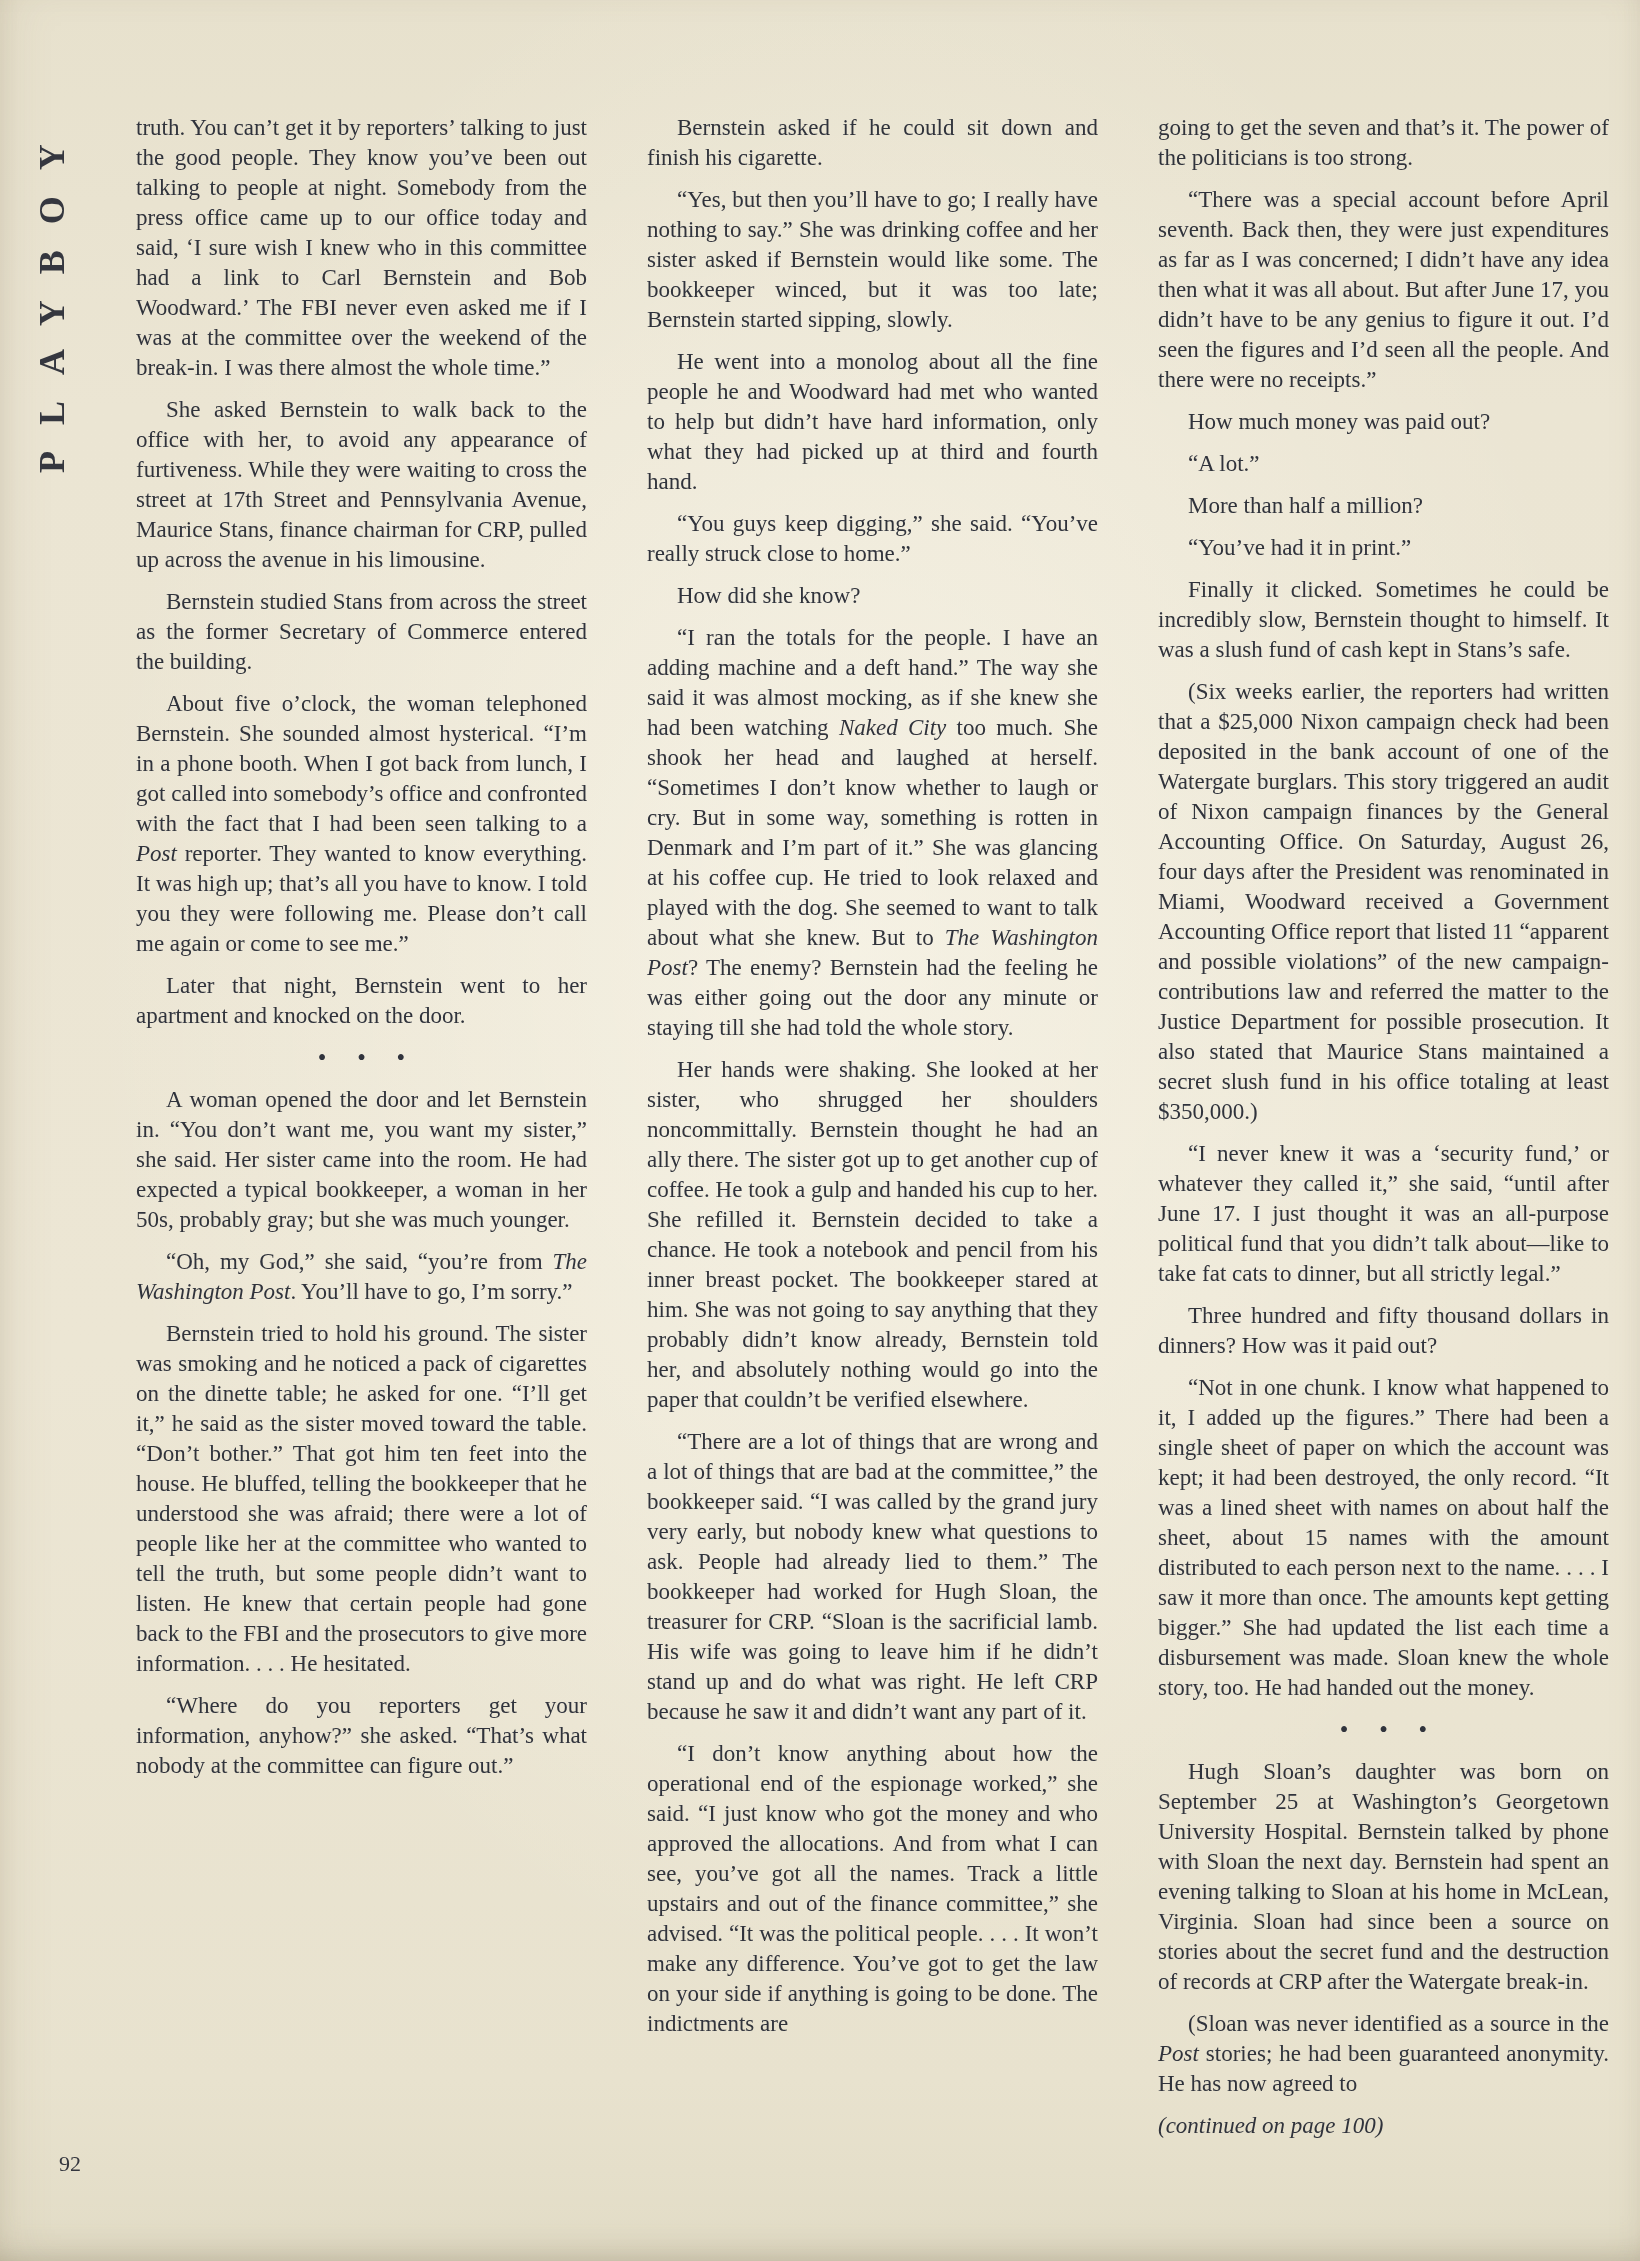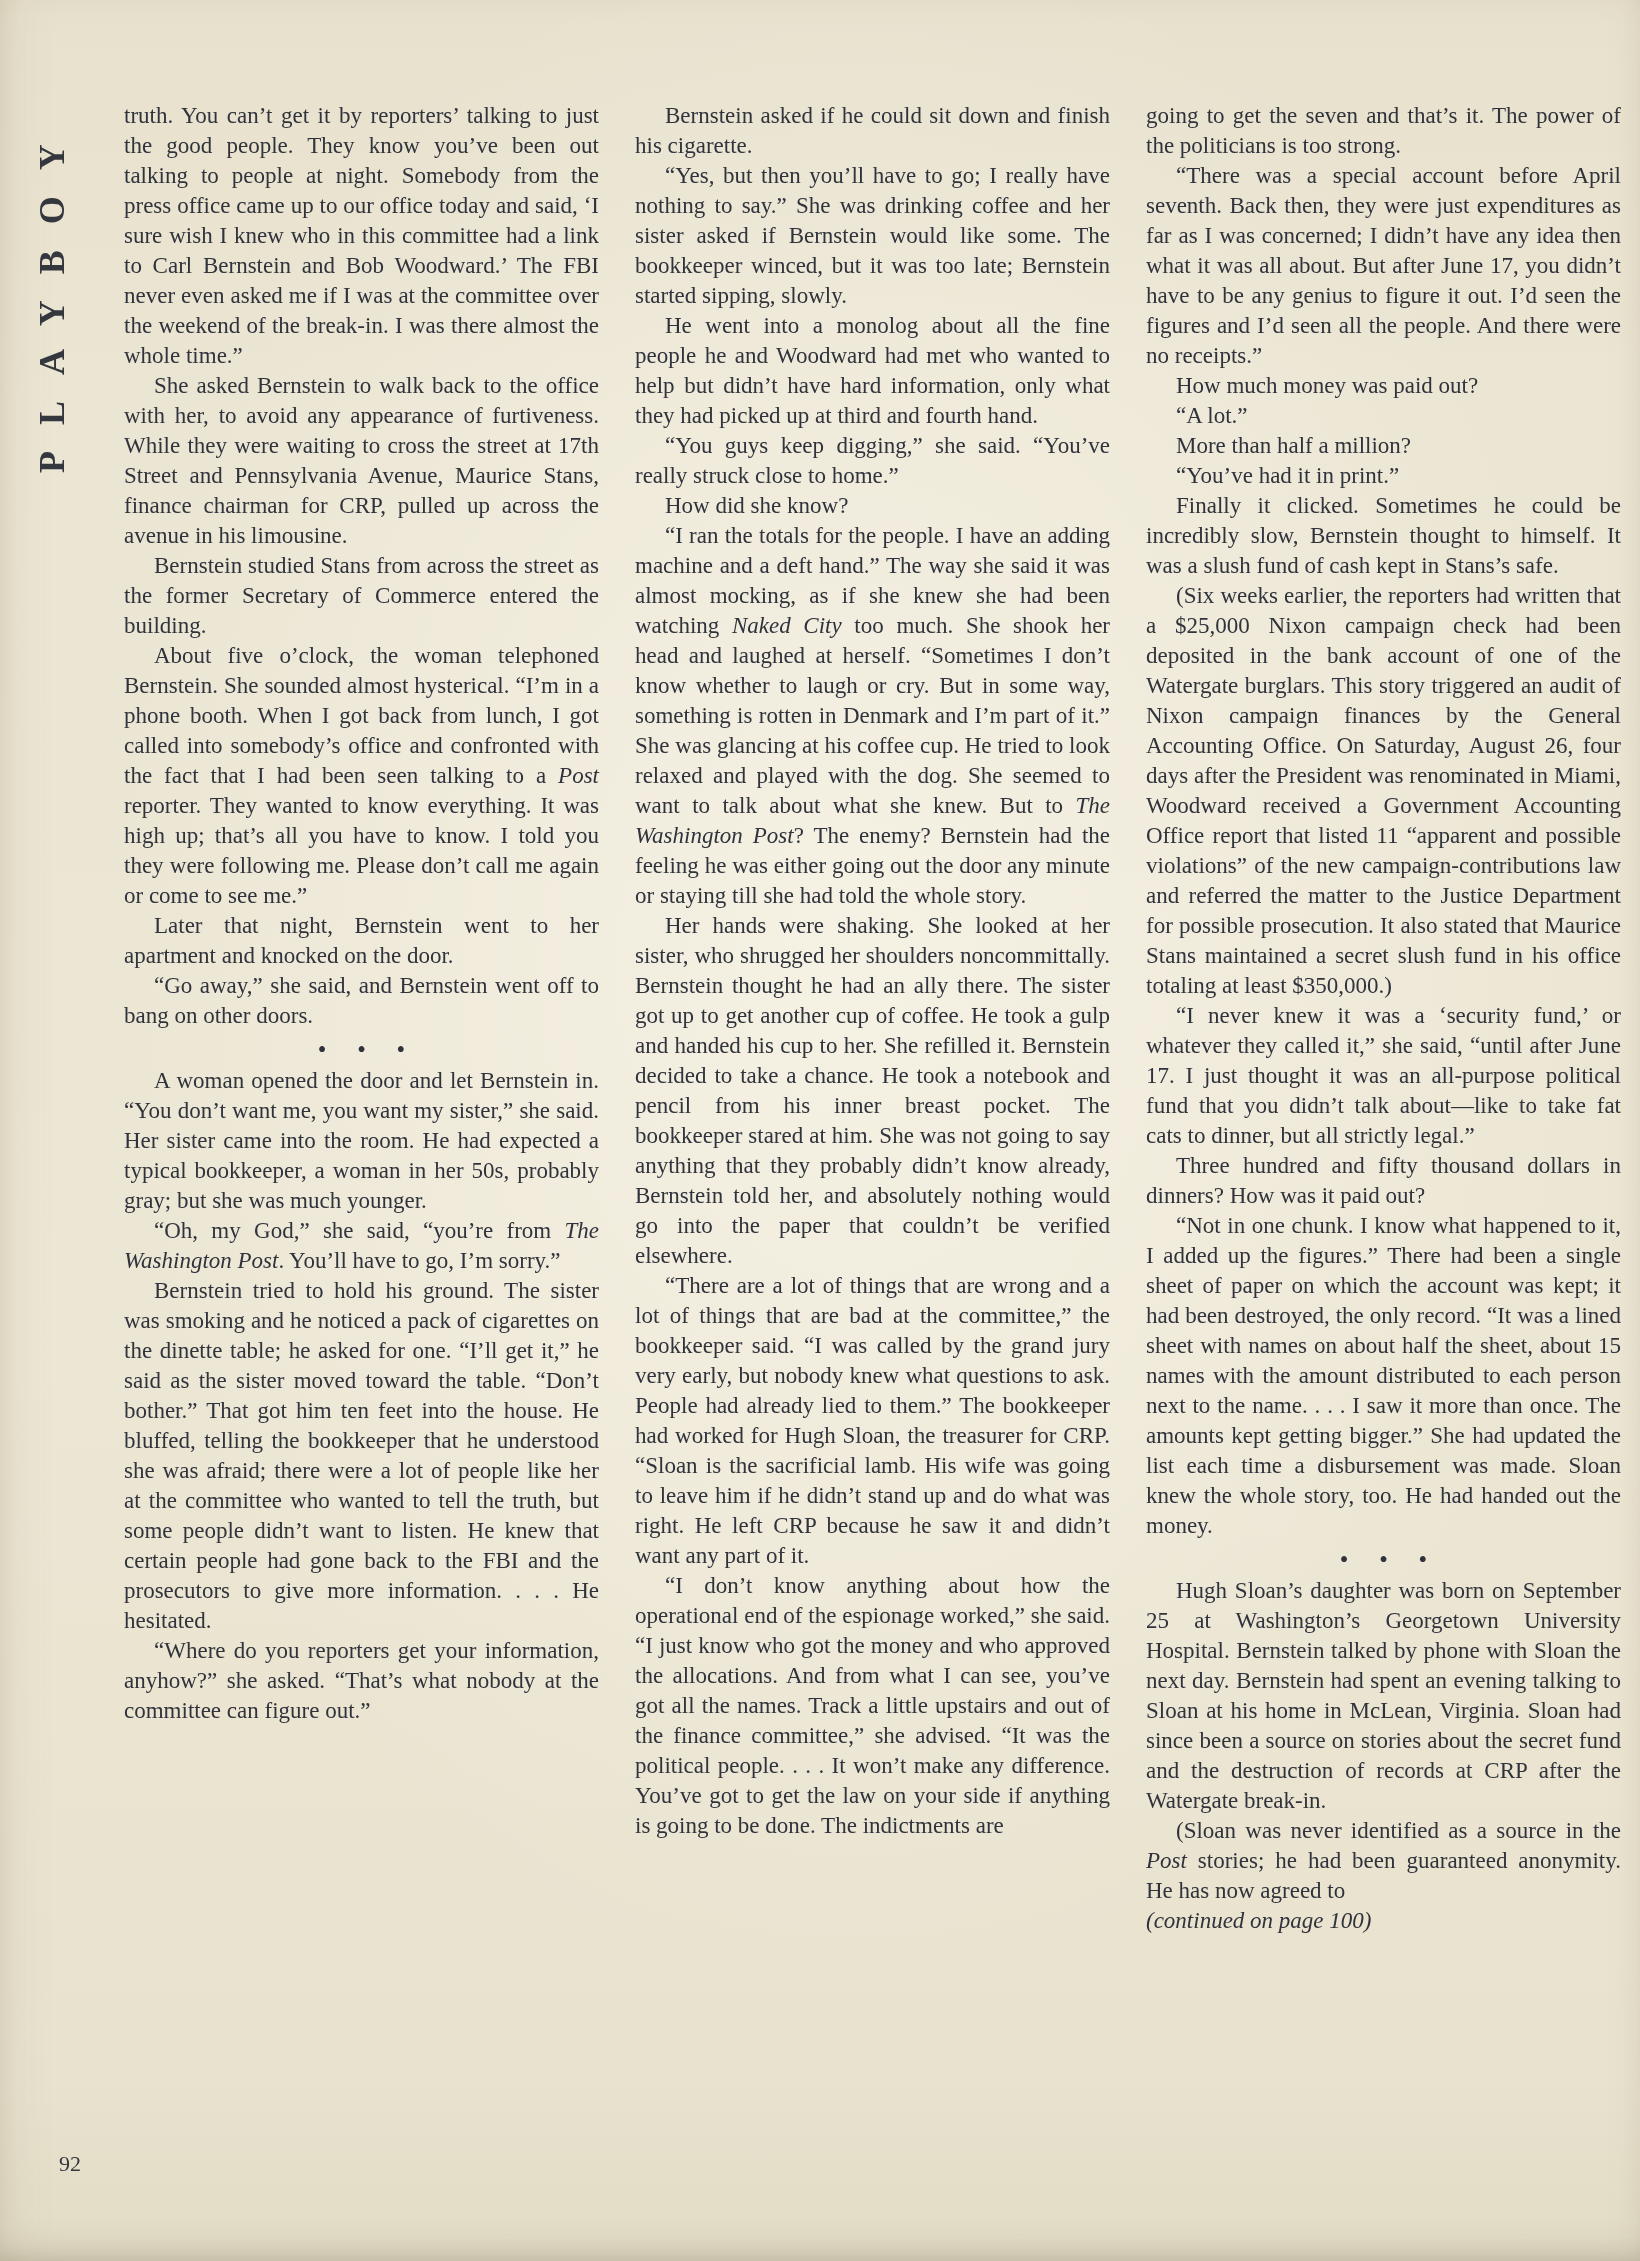--- a/index.html
+++ b/index.html
@@ -31,21 +31,21 @@
   .main{
     position:absolute;left:124px;top:101px;width:1495px;
     display:flex;gap:36px;
   }
   .col{
     flex:0 0 475px;width:475px;
     font-size:23px;line-height:30px;
     color:#30333c;
     text-align:justify;
   }
-  .col p{margin:0;}
+  .col p{margin:12px;}
   .col p.ind{text-indent:30px;}
   .col p.noind{text-indent:0;}
   .col .sep{
     text-align:center;text-indent:0;
     font-size:24.6px;line-height:30px;
     word-spacing:24.6px;
     margin:4.1px 0 1.4px 0;
     color:#30333c;
   }
   .col p.note{
@@ -68,21 +68,20 @@
 <div class="page">
   <div class="brand">PLAYBOY</div>
 
   <div class="main">
     <div class="col">
         <p class="noind"><span>truth. You can’t get it by reporters’ talking to just the good people. They know you’ve been out talking to people at night. Somebody from the press office came up to our office today and said, ‘I sure wish I knew who in this committee had a link to Carl Bernstein and Bob Woodward.’ The FBI never even asked me if I was at the committee over the weekend of the break-in. I was there almost the whole time.”</span></p>
         <p class="ind"><span>She asked Bernstein to walk back to the office with her, to avoid any appearance of furtiveness. While they were waiting to cross the street at 17th Street and Pennsylvania Avenue, Maurice Stans, finance chairman for CRP, pulled up across the avenue in his limousine.</span></p>
         <p class="ind"><span>Bernstein studied Stans from across the street as the former Secretary of Commerce entered the building.</span></p>
         <p class="ind"><span>About five o’clock, the woman telephoned Bernstein. She sounded almost hysterical. “I’m in a phone booth. When I got back from lunch, I got called into somebody’s office and confronted with the fact that I had been seen talking to a </span><i>Post</i><span> reporter. They wanted to know everything. It was high up; that’s all you have to know. I told you they were following me. Please don’t call me again or come to see me.”</span></p>
         <p class="ind"><span>Later that night, Bernstein went to her apartment and knocked on the door.</span></p>
-        <p class="ind"><span>“Go away,” she said, and Bernstein went off to bang on other doors.</span></p>
         <div class="sep">• • •</div>
         <p class="ind"><span>A woman opened the door and let Bernstein in. “You don’t want me, you want my sister,” she said. Her sister came into the room. He had expected a typical bookkeeper, a woman in her 50s, probably gray; but she was much younger.</span></p>
         <p class="ind"><span>“Oh, my God,” she said, “you’re from </span><i>The Washington Post</i><span>. You’ll have to go, I’m sorry.”</span></p>
         <p class="ind"><span>Bernstein tried to hold his ground. The sister was smoking and he noticed a pack of cigarettes on the dinette table; he asked for one. “I’ll get it,” he said as the sister moved toward the table. “Don’t bother.” That got him ten feet into the house. He bluffed, telling the bookkeeper that he understood she was afraid; there were a lot of people like her at the committee who wanted to tell the truth, but some people didn’t want to listen. He knew that certain people had gone back to the FBI and the prosecutors to give more information. . . . He hesitated.</span></p>
         <p class="ind"><span>“Where do you reporters get your information, anyhow?” she asked. “That’s what nobody at the committee can figure out.”</span></p>
       </div>
     <div class="col">
         <p class="ind"><span>Bernstein asked if he could sit down and finish his cigarette.</span></p>
         <p class="ind"><span>“Yes, but then you’ll have to go; I really have nothing to say.” She was drinking coffee and her sister asked if Bernstein would like some. The bookkeeper winced, but it was too late; Bernstein started sipping, slowly.</span></p>
         <p class="ind"><span>He went into a monolog about all the fine people he and Woodward had met who wanted to help but didn’t have hard information, only what they had picked up at third and fourth hand.</span></p>

